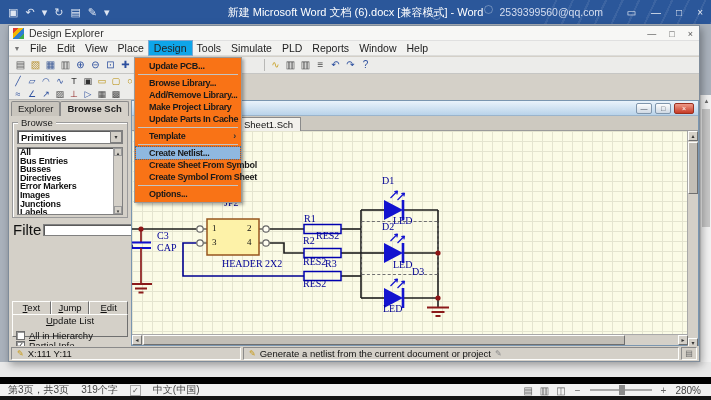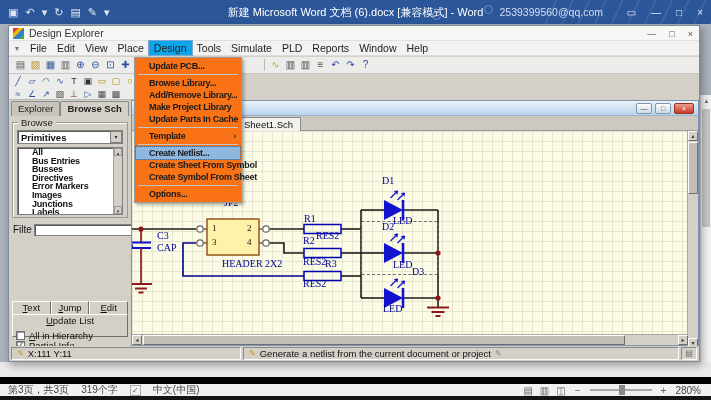--- a/index.html
+++ b/index.html
@@ -57,27 +57,27 @@
   .ptab { font-size:9.5px; padding:1px 6px 0 6px; border:1px solid #8a8a8a; border-bottom:none; border-radius:2px 2px 0 0; background:#c9c5bd; color:#222; }
   .ptab.active { background:#d4d0c8; font-weight:bold; }
   .grp { position:absolute; left:3px; right:3px; top:22px; height:96px; border:1px solid #9a9a9a; box-shadow:1px 1px 0 #ffffff inset; }
   .grp-label { position:absolute; top:-6px; left:5px; background:#d4d0c8; padding:0 3px; font-size:9.5px; color:#222; }
   .sel { position:absolute; left:4px; right:4px; top:7px; height:14px; background:#fff; border:1px solid #808080; box-shadow:inset 1px 1px 0 #5a5a5a; display:flex; align-items:center; }
   .sel-val { flex:1; padding-left:3px; font-size:9.5px; font-weight:bold; color:#111; }
   .sel-btn { width:12px; height:12px; background:#d4d0c8; border:1px solid #808080; font-size:6px; text-align:center; line-height:11px; color:#333; }
   .listbox { position:absolute; background:#fff; border:1px solid #808080; box-shadow:inset 1px 1px 0 #5a5a5a; overflow:hidden; }
   .lb1 { left:4px; right:4px; top:24px; height:68px; }
   .lb2 { left:3px; right:3px; top:137px; height:63px; }
-  .li { line-height:8.6px; font-size:9px; font-weight:700; letter-spacing:-0.2px; color:#101010; padding-left:14px; white-space:nowrap; }
+  .li { line-height:8.6px; font-size:9px; font-weight:700; letter-spacing:-0.2px; color:#101010; padding-left:2px; white-space:nowrap; }
   .lb2 .li { line-height:9px; }
   .lscroll { position:absolute; right:0; top:0; bottom:0; width:9px; background:#d4d0c8; border-left:1px solid #a0a0a0; }
   .lscroll .sarrow { display:block; width:8px; height:8px; font-size:5px; line-height:8px; text-align:center; color:#333; background:#d4d0c8; border:1px solid #9a9a9a; }
   .lscroll .sarrow.bot { position:absolute; bottom:0; }
   .filter-row { position:absolute; left:4px; right:3px; top:123px; height:13px; display:flex; align-items:center; }
-  .filter-label { font-size:10px; color:#111; margin-right:2px; }
+  .filter-label { font-size:15px; color:#111; margin-right:2px; }
   .filter-input { flex:1; height:12px; background:#fff; border:1px solid #808080; box-shadow:inset 1px 1px 0 #5a5a5a; font-size:9px; padding-left:2px; font-family:"Liberation Sans",sans-serif; }
   .btnrow { position:absolute; left:3px; right:3px; top:201px; height:27px; display:flex; }
   .pbtn { flex:1; background:#d4d0c8; border:1px solid; border-color:#fdfdfb #6f6f6f #6f6f6f #fdfdfb; font-size:9.5px; text-align:center; line-height:11px; color:#111; }
   .pbtn span, .cb-label { display:inline-block; }
   .fl::first-letter { text-decoration:underline; }
   .updbtn { position:absolute; left:3px; right:3px; top:214px; height:23px; }
   .cbrow { position:absolute; left:7px; height:11px; display:flex; align-items:center; gap:4px; font-size:9.5px; color:#111; }
   .cb1 { top:230px; } .cb2 { top:240px; }
   .cbox { width:9px; height:9px; background:#fff; border:1px solid #707070; box-shadow:inset 1px 1px 0 #9a9a9a; font-size:8px; line-height:8px; text-align:center; color:#111; }
 

